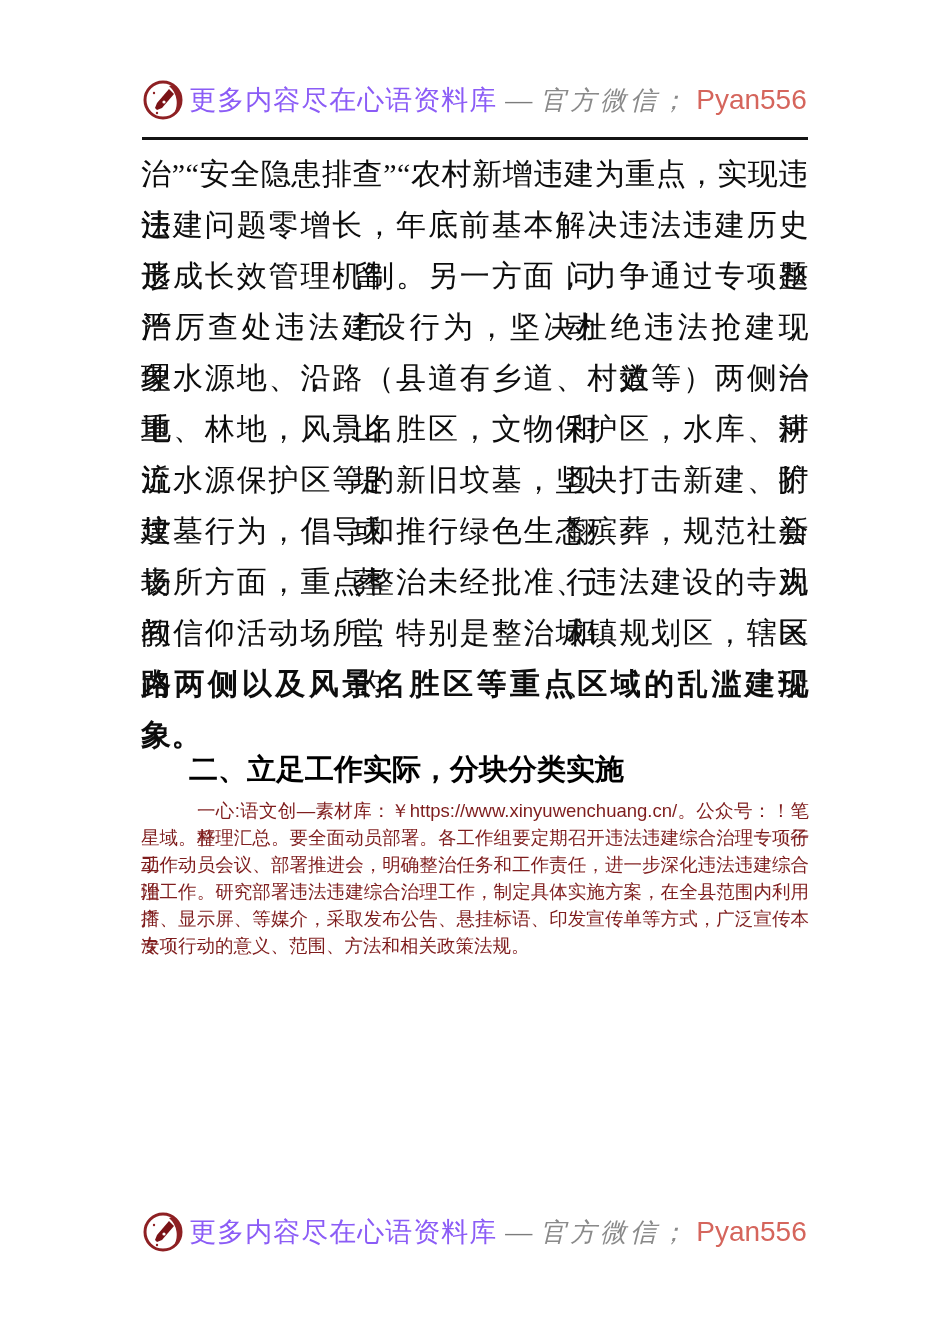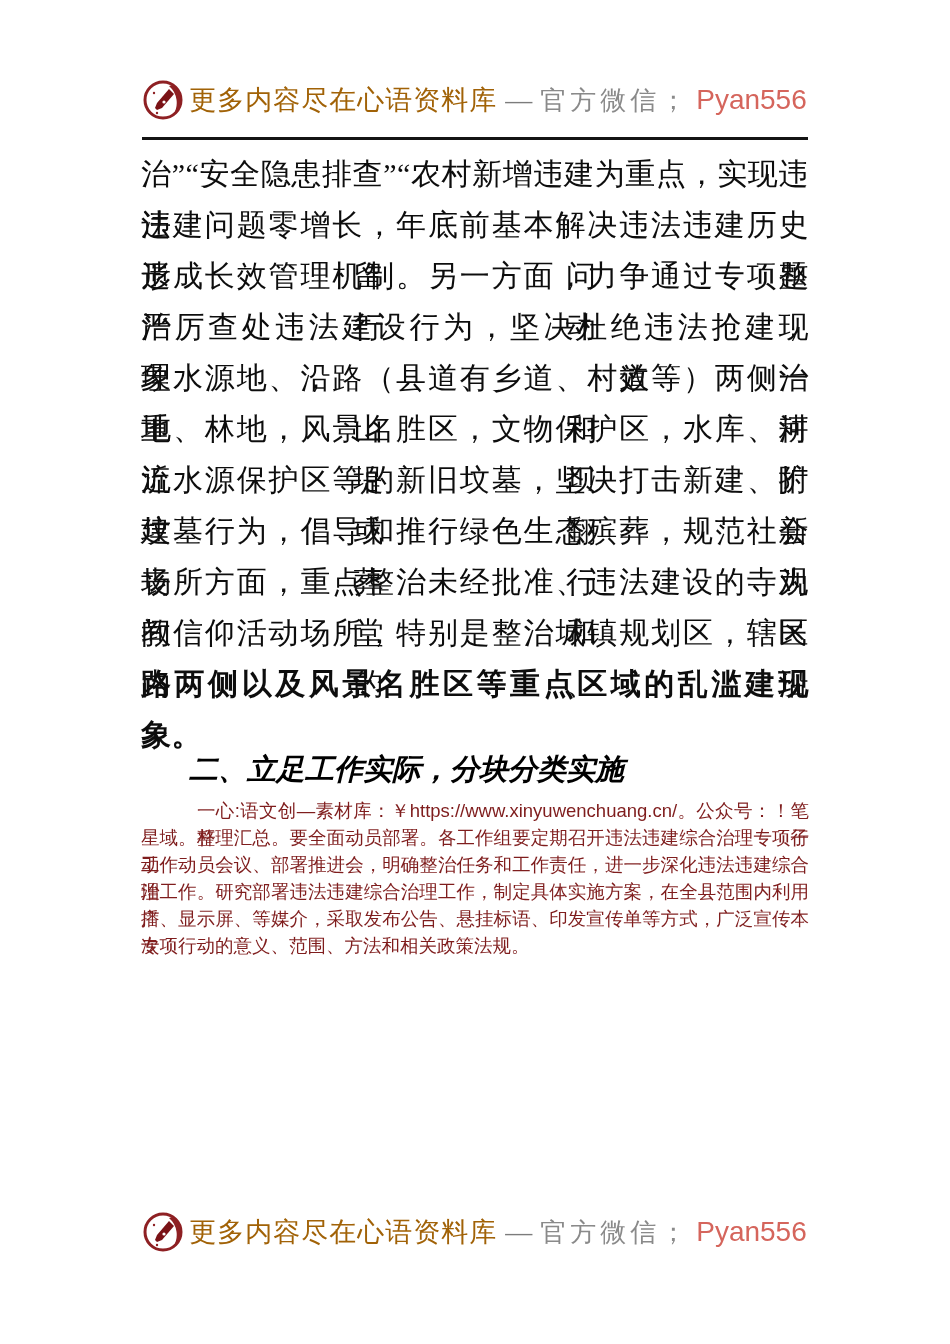--- a/index.html
+++ b/index.html
@@ -5,39 +5,39 @@
   html,body{margin:0;padding:0;background:#ffffff;}
   .page{position:relative;width:950px;height:1344px;background:#ffffff;overflow:hidden;
         font-family:"Liberation Serif","DejaVu Serif",serif;color:#111;}
 
   
   .brandbar{position:absolute;left:0;width:100%;display:flex;justify-content:center;
             align-items:center;gap:6px;white-space:nowrap;}
   .brandbar.hdr{top:80px;}
   .brandbar.ftr{top:1212px;}
   .logo{width:40px;height:40px;flex:0 0 auto;}
-  .tagline{font-size:27px;color:#a16207;letter-spacing:1px;}
+  .tagline{font-size:27px;color:#8b5cf6;letter-spacing:1px;}
   .dash{font-size:27px;color:#7c7c7c;margin:0 2px;}
-  .wx-label{font-size:26px;color:#8a8a8a;letter-spacing:4px;}
+  .wx-label{font-size:26px;color:#8a8a8a;font-style:italic;letter-spacing:4px;}
   .wx-id{font-size:28px;color:#d5655c;font-family:"Liberation Sans","DejaVu Sans",sans-serif;}
 
   .rule{position:absolute;top:137px;left:142px;width:666px;height:3px;background:#141414;}
 
   
   .col{position:absolute;left:141px;width:668px;}
   .bigline{font-size:30px;line-height:51px;height:51px;color:#0d0d0d;
            text-align:justify;text-align-last:justify;letter-spacing:0.5px;}
   .bigline.endline{text-align-last:left;font-weight:bold;}
   .bigline.indent{padding-left:56px;}
   .p1{top:148px;}
   .p2{top:947px;}
 
   .heading{position:absolute;top:750px;left:141px;width:668px;margin:0;
            font-family:"Liberation Sans","DejaVu Sans",sans-serif;
-           font-size:29px;font-weight:bold;color:#000;padding-left:48px;box-sizing:border-box;font-style:italic;}
+           font-size:29px;font-weight:bold;color:#000;padding-left:48px;box-sizing:border-box;}
 
   
   .note{top:797px;font-family:"Liberation Sans","DejaVu Sans",sans-serif;}
   .noteline{font-size:18.5px;line-height:27px;height:27px;color:#7f1d1d;
             text-align:justify;text-align-last:justify;}
   .noteline.endline{text-align-last:left;}
   .noteline.indent{padding-left:56px;}
 </style>
 </head>
 <body>

